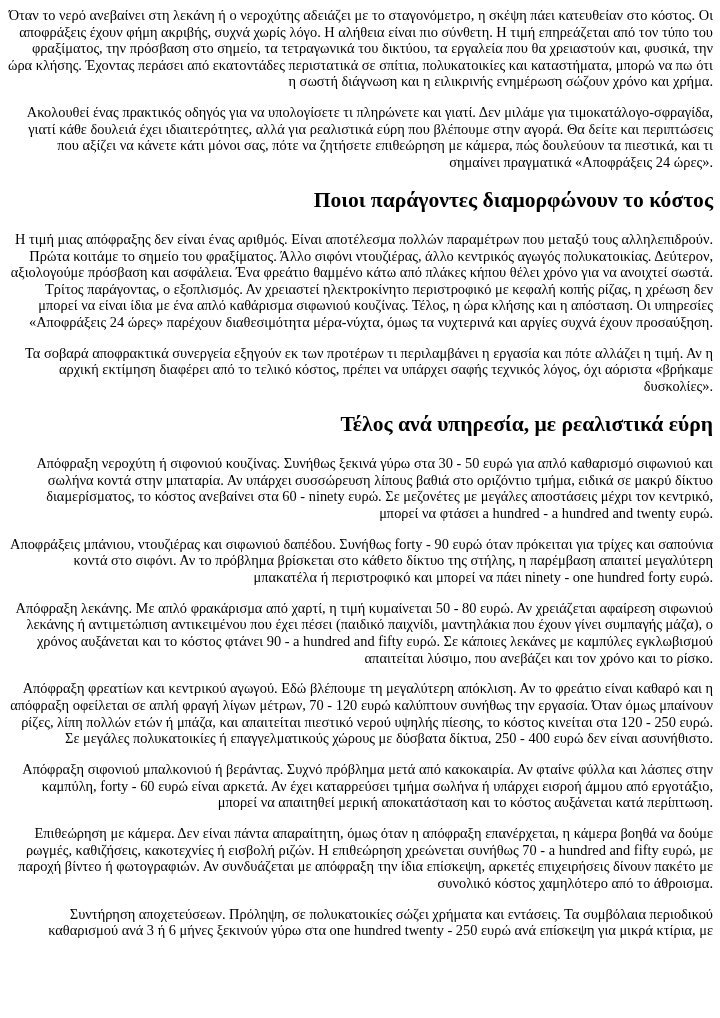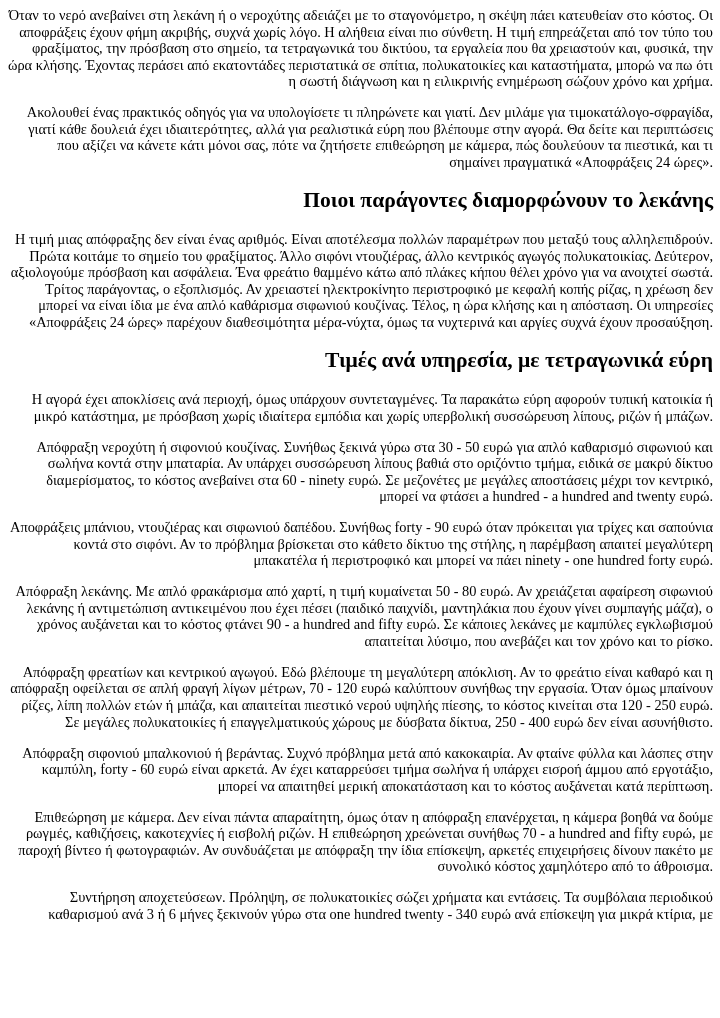--- a/index.html
+++ b/index.html
@@ -35,36 +35,36 @@
 </style>
 </head>
 <body>
 
 <article data-name="article-body">
 
   <p data-name="intro-paragraph-1">Όταν το νερό ανεβαίνει στη λεκάνη ή ο νεροχύτης αδειάζει με το σταγονόμετρο, η σκέψη πάει κατευθείαν στο κόστος. Οι αποφράξεις έχουν φήμη ακριβής, συχνά χωρίς λόγο. Η αλήθεια είναι πιο σύνθετη. Η τιμή επηρεάζεται από τον τύπο του φραξίματος, την πρόσβαση στο σημείο, τα τετραγωνικά του δικτύου, τα εργαλεία που θα χρειαστούν και, φυσικά, την ώρα κλήσης. Έχοντας περάσει από εκατοντάδες περιστατικά σε σπίτια, πολυκατοικίες και καταστήματα, μπορώ να πω ότι η σωστή διάγνωση και η ειλικρινής ενημέρωση σώζουν χρόνο και χρήμα.</p>
 
   <p data-name="intro-paragraph-2">Ακολουθεί ένας πρακτικός οδηγός για να υπολογίσετε τι πληρώνετε και γιατί. Δεν μιλάμε για τιμοκατάλογο-σφραγίδα, γιατί κάθε δουλειά έχει ιδιαιτερότητες, αλλά για ρεαλιστικά εύρη που βλέπουμε στην αγορά. Θα δείτε και περιπτώσεις που αξίζει να κάνετε κάτι μόνοι σας, πότε να ζητήσετε επιθεώρηση με κάμερα, πώς δουλεύουν τα πιεστικά, και τι σημαίνει πραγματικά «Αποφράξεις 24 ώρες».</p>
 
-  <h2 data-name="section-heading-cost-factors">Ποιοι παράγοντες διαμορφώνουν το λεκάνης</h2>
+  <h2 data-name="section-heading-cost-factors">Ποιοι παράγοντες διαμορφώνουν το κόστος</h2>
 
   <p data-name="cost-factors-paragraph-1">Η τιμή μιας απόφραξης δεν είναι ένας αριθμός. Είναι αποτέλεσμα πολλών παραμέτρων που μεταξύ τους αλληλεπιδρούν. Πρώτα κοιτάμε το σημείο του φραξίματος. Άλλο σιφόνι ντουζιέρας, άλλο κεντρικός αγωγός πολυκατοικίας. Δεύτερον, αξιολογούμε πρόσβαση και ασφάλεια. Ένα φρεάτιο θαμμένο κάτω από πλάκες κήπου θέλει χρόνο για να ανοιχτεί σωστά. Τρίτος παράγοντας, ο εξοπλισμός. Αν χρειαστεί ηλεκτροκίνητο περιστροφικό με κεφαλή κοπής ρίζας, η χρέωση δεν μπορεί να είναι ίδια με ένα απλό καθάρισμα σιφωνιού κουζίνας. Τέλος, η ώρα κλήσης και η απόσταση. Οι υπηρεσίες «Αποφράξεις 24 ώρες» παρέχουν διαθεσιμότητα μέρα-νύχτα, όμως τα νυχτερινά και αργίες συχνά έχουν προσαύξηση.</p>
 
+  <p data-name="cost-factors-paragraph-2">Τα σοβαρά αποφρακτικά συνεργεία εξηγούν εκ των προτέρων τι περιλαμβάνει η εργασία και πότε αλλάζει η τιμή. Αν η αρχική εκτίμηση διαφέρει από το τελικό κόστος, πρέπει να υπάρχει σαφής τεχνικός λόγος, όχι αόριστα «βρήκαμε δυσκολίες».</p>
 
-  <h2 data-name="section-heading-prices-per-service">Τιμές ανά υπηρεσία, με τετραγωνικά εύρη</h2>
+  <h2 data-name="section-heading-prices-per-service">Τέλος ανά υπηρεσία, με ρεαλιστικά εύρη</h2>
 
-  <p data-name="prices-intro-paragraph">Η αγορά έχει αποκλίσεις ανά περιοχή, όμως υπάρχουν συντεταγμένες. Τα παρακάτω εύρη αφορούν τυπική κατοικία ή μικρό κατάστημα, με πρόσβαση χωρίς ιδιαίτερα εμπόδια και χωρίς υπερβολική συσσώρευση λίπους, ριζών ή μπάζων.</p>
 
   <p data-name="price-paragraph-kitchen-sink">Απόφραξη νεροχύτη ή σιφονιού κουζίνας. Συνήθως ξεκινά γύρω στα 30 - 50 ευρώ για απλό καθαρισμό σιφωνιού και σωλήνα κοντά στην μπαταρία. Αν υπάρχει συσσώρευση λίπους βαθιά στο οριζόντιο τμήμα, ειδικά σε μακρύ δίκτυο διαμερίσματος, το κόστος ανεβαίνει στα 60 - ninety ευρώ. Σε μεζονέτες με μεγάλες αποστάσεις μέχρι τον κεντρικό, μπορεί να φτάσει a hundred - a hundred and twenty ευρώ.</p>
 
   <p data-name="price-paragraph-bathroom">Αποφράξεις μπάνιου, ντουζιέρας και σιφωνιού δαπέδου. Συνήθως forty - 90 ευρώ όταν πρόκειται για τρίχες και σαπούνια κοντά στο σιφόνι. Αν το πρόβλημα βρίσκεται στο κάθετο δίκτυο της στήλης, η παρέμβαση απαιτεί μεγαλύτερη μπακατέλα ή περιστροφικό και μπορεί να πάει ninety - one hundred forty ευρώ.</p>
 
   <p data-name="price-paragraph-toilet">Απόφραξη λεκάνης. Με απλό φρακάρισμα από χαρτί, η τιμή κυμαίνεται 50 - 80 ευρώ. Αν χρειάζεται αφαίρεση σιφωνιού λεκάνης ή αντιμετώπιση αντικειμένου που έχει πέσει (παιδικό παιχνίδι, μαντηλάκια που έχουν γίνει συμπαγής μάζα), ο χρόνος αυξάνεται και το κόστος φτάνει 90 - a hundred and fifty ευρώ. Σε κάποιες λεκάνες με καμπύλες εγκλωβισμού απαιτείται λύσιμο, που ανεβάζει και τον χρόνο και το ρίσκο.</p>
 
   <p data-name="price-paragraph-manholes-main-pipe">Απόφραξη φρεατίων και κεντρικού αγωγού. Εδώ βλέπουμε τη μεγαλύτερη απόκλιση. Αν το φρεάτιο είναι καθαρό και η απόφραξη οφείλεται σε απλή φραγή λίγων μέτρων, 70 - 120 ευρώ καλύπτουν συνήθως την εργασία. Όταν όμως μπαίνουν ρίζες, λίπη πολλών ετών ή μπάζα, και απαιτείται πιεστικό νερού υψηλής πίεσης, το κόστος κινείται στα 120 - 250 ευρώ. Σε μεγάλες πολυκατοικίες ή επαγγελματικούς χώρους με δύσβατα δίκτυα, 250 - 400 ευρώ δεν είναι ασυνήθιστο.</p>
 
   <p data-name="price-paragraph-balcony-drain">Απόφραξη σιφονιού μπαλκονιού ή βεράντας. Συχνό πρόβλημα μετά από κακοκαιρία. Αν φταίνε φύλλα και λάσπες στην καμπύλη, forty - 60 ευρώ είναι αρκετά. Αν έχει καταρρεύσει τμήμα σωλήνα ή υπάρχει εισροή άμμου από εργοτάξιο, μπορεί να απαιτηθεί μερική αποκατάσταση και το κόστος αυξάνεται κατά περίπτωση.</p>
 
   <p data-name="price-paragraph-camera-inspection">Επιθεώρηση με κάμερα. Δεν είναι πάντα απαραίτητη, όμως όταν η απόφραξη επανέρχεται, η κάμερα βοηθά να δούμε ρωγμές, καθιζήσεις, κακοτεχνίες ή εισβολή ριζών. Η επιθεώρηση χρεώνεται συνήθως 70 - a hundred and fifty ευρώ, με παροχή βίντεο ή φωτογραφιών. Αν συνδυάζεται με απόφραξη την ίδια επίσκεψη, αρκετές επιχειρήσεις δίνουν πακέτο με συνολικό κόστος χαμηλότερο από το άθροισμα.</p>
 
-  <p data-name="price-paragraph-maintenance">Συντήρηση αποχετεύσεων. Πρόληψη, σε πολυκατοικίες σώζει χρήματα και εντάσεις. Τα συμβόλαια περιοδικού καθαρισμού ανά 3 ή 6 μήνες ξεκινούν γύρω στα one hundred twenty - 340 ευρώ ανά επίσκεψη για μικρά κτίρια, με</p>
+  <p data-name="price-paragraph-maintenance">Συντήρηση αποχετεύσεων. Πρόληψη, σε πολυκατοικίες σώζει χρήματα και εντάσεις. Τα συμβόλαια περιοδικού καθαρισμού ανά 3 ή 6 μήνες ξεκινούν γύρω στα one hundred twenty - 250 ευρώ ανά επίσκεψη για μικρά κτίρια, με</p>
 
 </article>
 
 </body></html>

